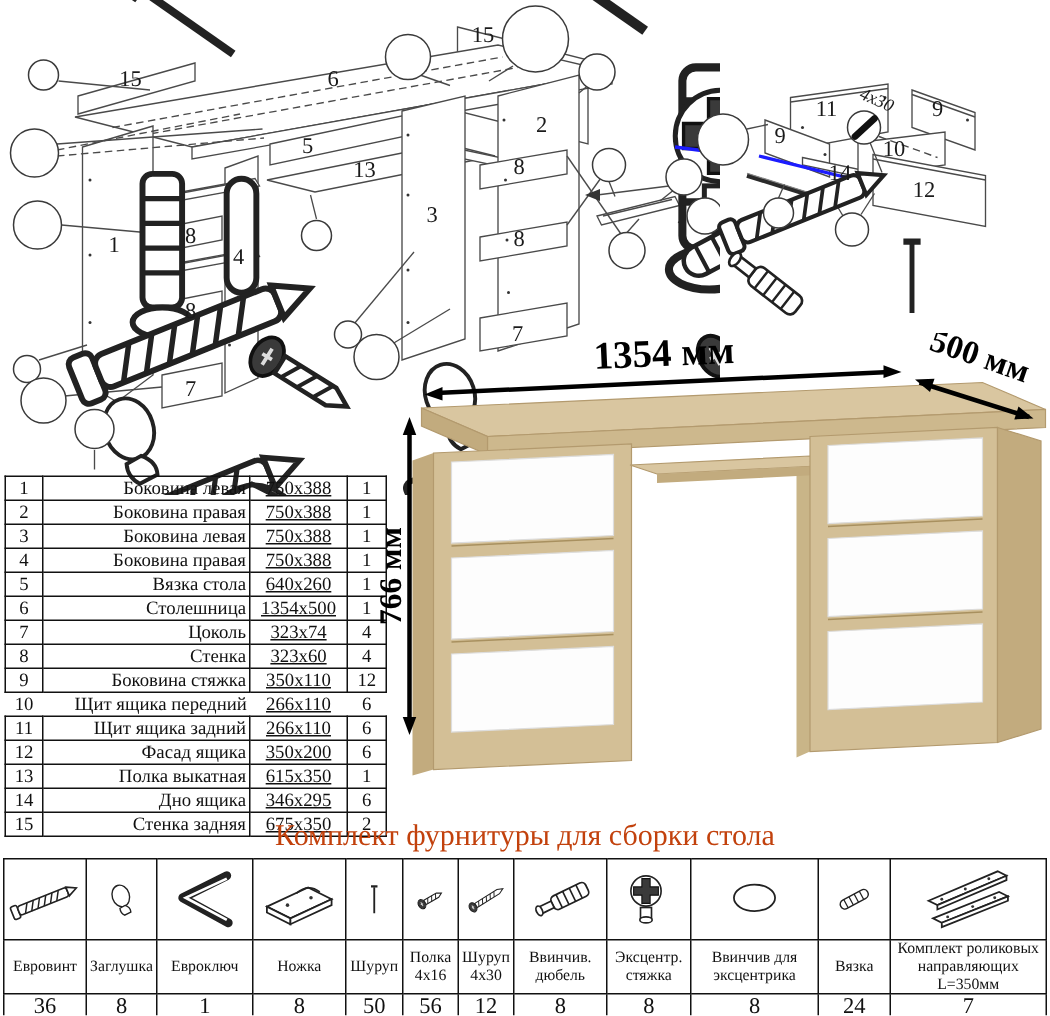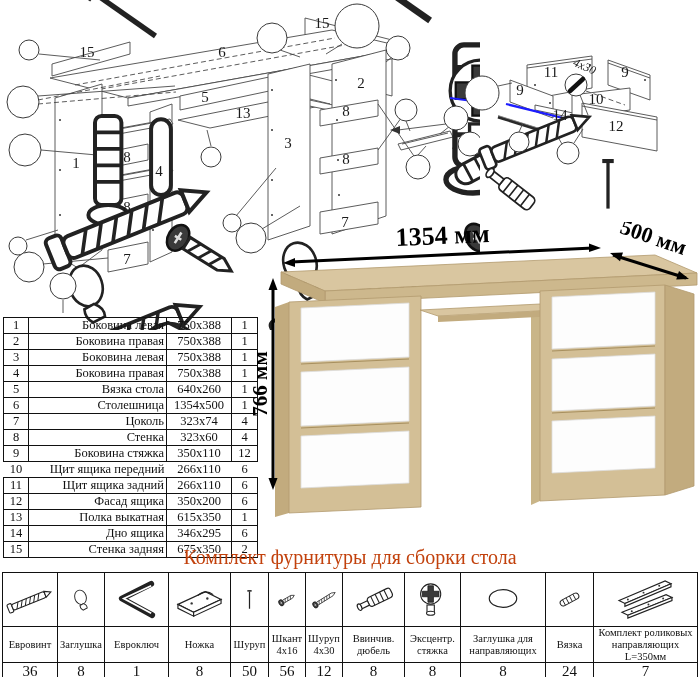--- a/index.html
+++ b/index.html
@@ -13,21 +13,21 @@
   .hw{stroke:#222;fill:#fff;stroke-width:1.2;}
   .hwl{stroke:#222;fill:none;stroke-width:1.1;}
   .plabel{font:15px "Liberation Serif",serif;fill:#1a1a1a;text-anchor:middle;}
   .plabel.small{font-size:12px;font-style:italic;}
   .dot{fill:#333;}
   
   #parts{position:absolute;left:3px;top:317px;border-collapse:collapse;font-size:12.5px;}
   #parts td{border:1.6px solid #111;height:13.2px;padding:0 2px;text-align:center;white-space:nowrap;}
   #parts td:nth-child(1){width:20px;}
   #parts td:nth-child(2){width:133px;text-align:right;}
-  #parts td:nth-child(3){width:60px;}
+  #parts td:nth-child(3){width:60px;text-decoration:underline;}
   #parts td:nth-child(4){width:21px;}
   #parts tr.nb td{border:none;}
   
   #hw-title{position:absolute;left:0;right:0;top:546px;text-align:center;font-size:20px;color:#c2410c;}
   #hw{position:absolute;left:2px;top:572px;border-collapse:collapse;table-layout:fixed;width:696px;}
   #hw td{border:1.4px solid #111;text-align:center;vertical-align:middle;overflow:hidden;padding:0;}
   #hw tr.icons td{height:53px;}
   #hw tr.names td{font-size:10.5px;line-height:1.12;height:27px;padding:0 1px;}
   #hw tr.qtys td{font-size:15px;height:17px;}
   .hwicon{position:static;width:100%;height:49px;display:block;}
@@ -557,25 +557,25 @@
               <use href="#sym-drawer-slides-icon"></use>
             </svg>
           </td>
         </tr>
       <tr class="names">
           <td>Евровинт</td>
           <td>Заглушка</td>
           <td>Евроключ</td>
           <td>Ножка</td>
           <td>Шуруп</td>
-          <td>Шкант 4х16</td>
+          <td>Полка 4х16</td>
           <td>Шуруп 4х30</td>
           <td>Ввинчив. дюбель</td>
           <td>Эксцентр. стяжка</td>
-          <td>Заглушка для направляющих</td>
+          <td>Ввинчив для эксцентрика</td>
           <td>Вязка</td>
           <td>Комплект роликовых направляющих L=350мм</td>
         </tr>
       <tr class="qtys">
           <td>36</td>
           <td>8</td>
           <td>1</td>
           <td>8</td>
           <td>50</td>
           <td>56</td>

